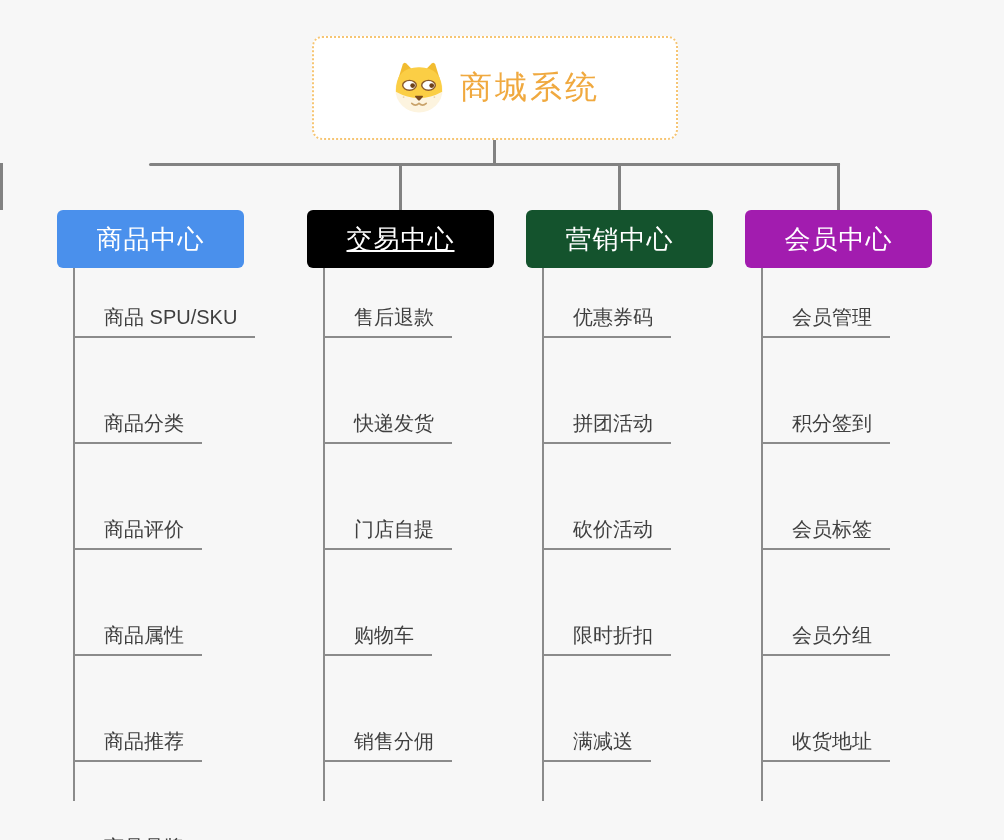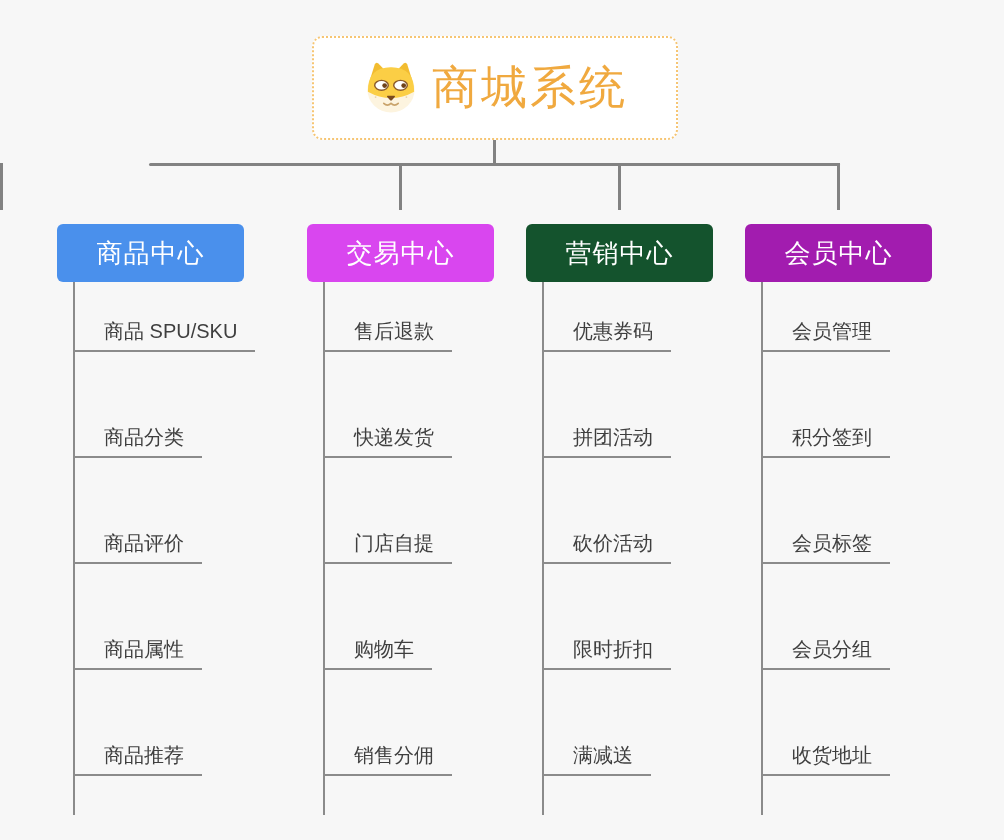--- a/index.html
+++ b/index.html
@@ -19,40 +19,40 @@
     width: 366px; height: 104px;
     background: #FFFFFF;
     border: 2px dotted var(--root-border, #F6C573);
     border-radius: 10px;
     display: flex;
     align-items: center;
     justify-content: center;
     gap: 12px;
   }
   .root-title {
-    font-size: 46px;
+    font-size: 32px;
     letter-spacing: 3px;
     color: var(--root-title-color, #F0A93F);
     white-space: nowrap;
     text-align: right;
   }
   .root-icon { width: 58px; height: 56px; flex: 0 0 auto; }
 
   
   .conn { position: absolute; background: var(--connector-color, #828282); }
   .conn-stub { left: 493px; top: 140px; width: 3px; height: 26px; }
   .conn-rail { left: 149px; top: 163px; width: 691px; height: 3px; border-radius: 2px; }
   .conn-drop { top: 163px; width: 3px; height: 47px; }
   .conn-drop:nth-of-type(3) { left: 149px; }
   .conn-drop:nth-of-type(4) { left: 399px; }
   .conn-drop:nth-of-type(5) { left: 618px; }
   .conn-drop:nth-of-type(6) { left: 837px; }
 
   
-  .branch-col { position: absolute; top: 224px; width: 187px; height: 600px; }
+  .branch-col { position: absolute; top: 210px; width: 187px; height: 600px; }
   .branch-col:nth-of-type(1) { left: 57px; }
   .branch-col:nth-of-type(2) { left: 307px; }
   .branch-col:nth-of-type(3) { left: 526px; }
   .branch-col:nth-of-type(4) { left: 745px; }
 
   .branch-box {
     position: relative;
     width: 187px; height: 58px;
     border-radius: 6px;
     display: flex; align-items: center; justify-content: center;
@@ -144,21 +144,21 @@
           <div class="item-block">
             <div class="item-label">商品推荐</div>
           </div>
           <div class="item-block">
             <div class="item-label">商品品牌</div>
           </div>
         </div>
   </div>
 
   <div class="branch-col">
-    <div class="branch-box" style="background: #d946ef;">交易中心</div>
+    <div class="branch-box" style="background: #000000; text-decoration: underline;">交易中心</div>
     <div class="branch-vline"></div>
     <div class="branch-items">
           <div class="item-block">
             <div class="item-label">售后退款</div>
           </div>
           <div class="item-block">
             <div class="item-label">快递发货</div>
           </div>
           <div class="item-block">
             <div class="item-label">门店自提</div>

